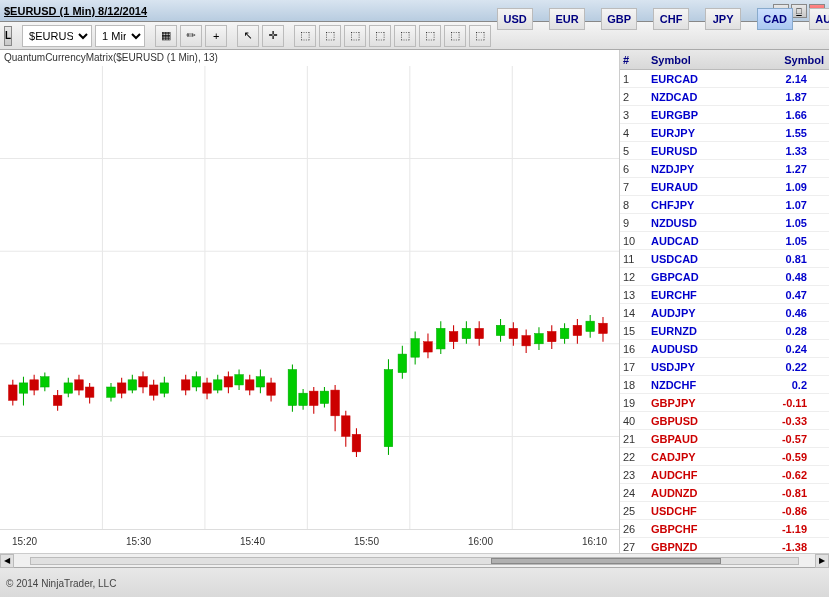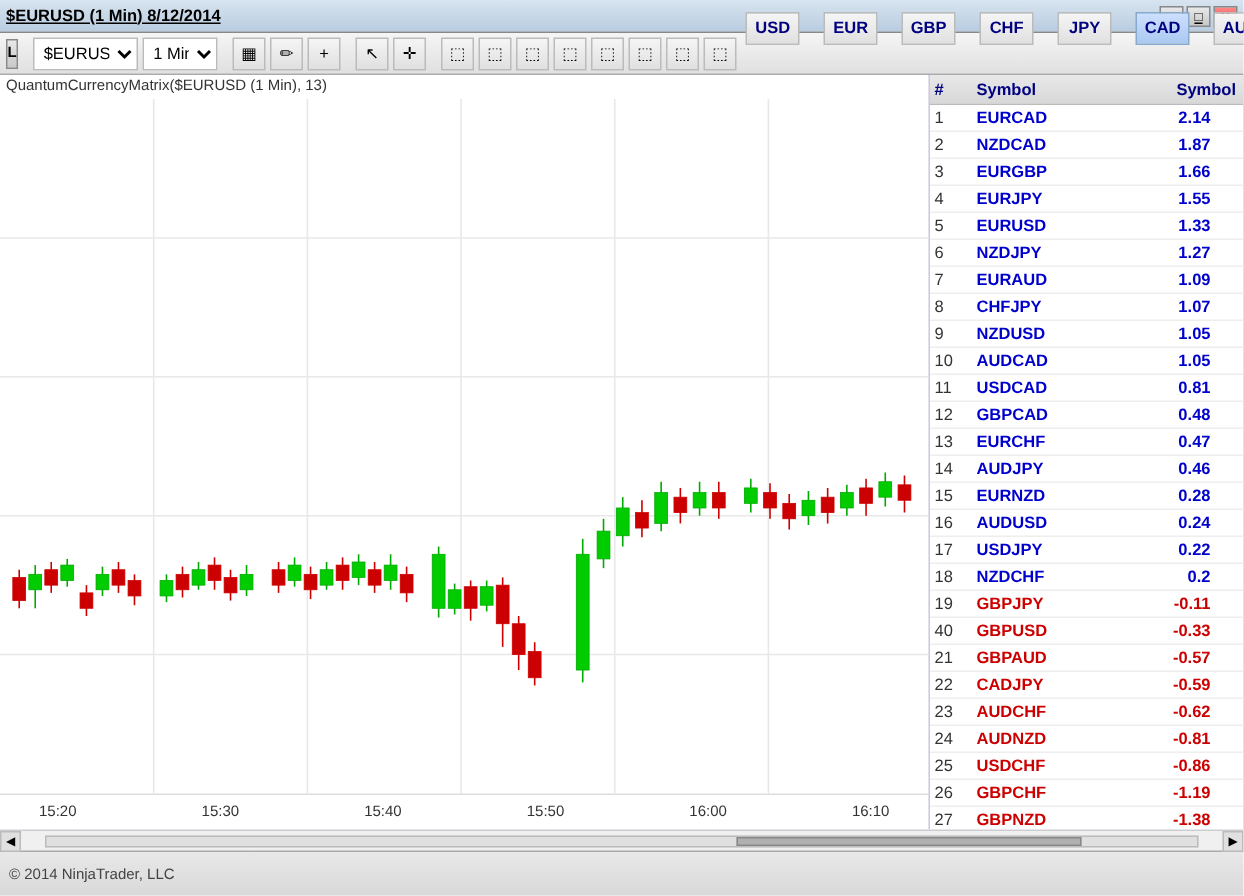--- a/index.html
+++ b/index.html
@@ -124,21 +124,21 @@
       height: 24px;
       display: flex;
       align-items: center;
       border-top: 1px solid #ddd;
       font-size: 10px;
       color: #333;
     }
     .xaxis-labels {
       display: flex;
       width: 100%;
-      padding: 0 26px;
+      padding: 0 12px;
       justify-content: space-between;
     }
 
     
     .table-area {
       width: 210px;
       border-left: 1px solid #ccc;
       display: flex;
       flex-direction: column;
       background: white;

